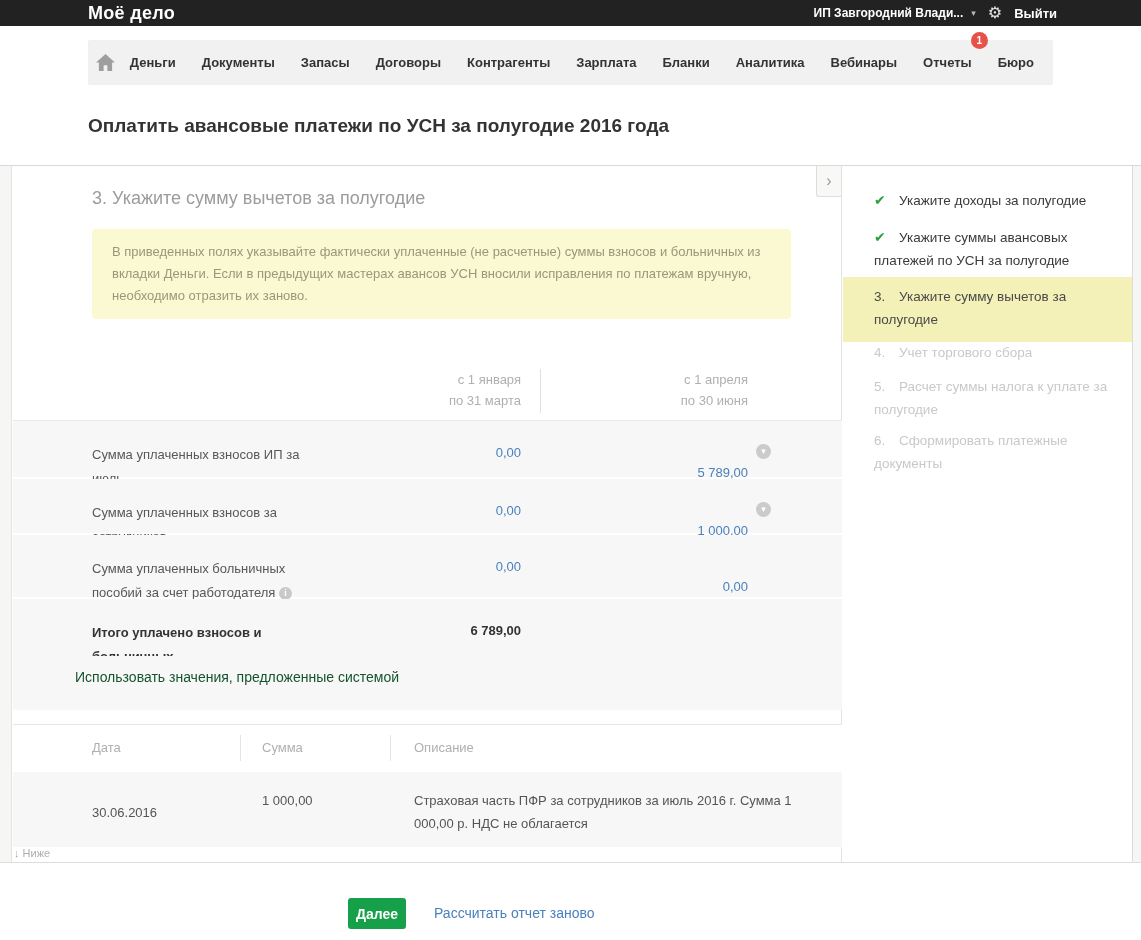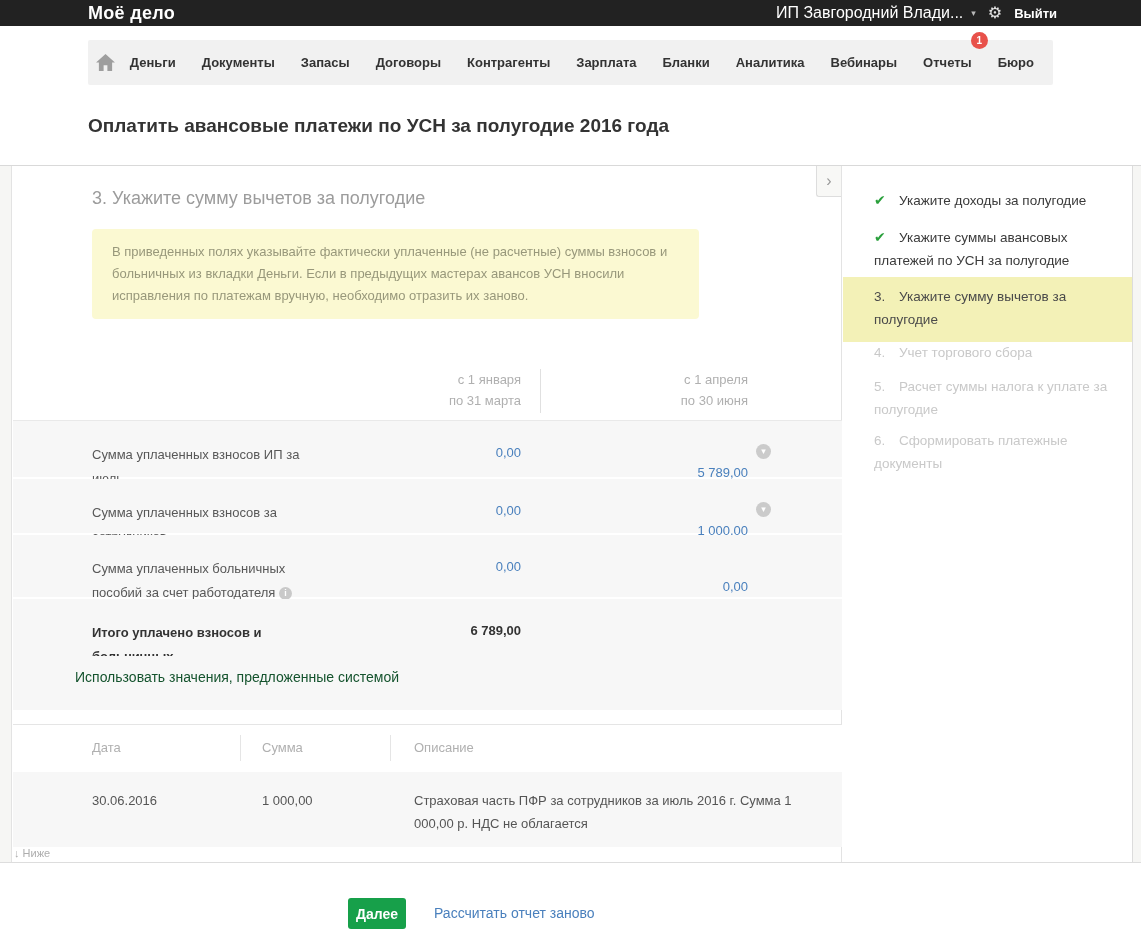--- a/index.html
+++ b/index.html
@@ -5,21 +5,21 @@
   * { margin:0; padding:0; box-sizing:border-box; }
   html,body { width:1141px; height:940px; }
   body { font-family:"Liberation Sans","DejaVu Sans",sans-serif; background:#ffffff; color:#333; }
   .screen { position:relative; width:1141px; height:940px; overflow:hidden; background:#fff; }
 
   
   .topbar { position:absolute; left:0; top:0; width:1141px; height:26px; background:#222222;
             display:flex; align-items:center; justify-content:space-between; padding:0 84px 0 88px; }
   .logo { color:#fff; font-size:18px; font-weight:bold; letter-spacing:.3px; cursor:pointer; }
   .topbar-right { display:flex; align-items:center; gap:12px; }
-  .tb-user { color:#fff; font-size:16px; font-weight:normal; cursor:pointer; }
+  .tb-user { color:#fff; font-size:12px; font-weight:bold; cursor:pointer; }
   .tb-caret { color:#b9b9b9; font-size:9px; cursor:pointer; margin-left:-4px; }
   .tb-gear { color:#e3e3e3; font-size:16px; line-height:16px; cursor:pointer; }
   .tb-logout { color:#fff; font-size:13px; font-weight:bold; cursor:pointer; }
 
   
   .navbar { position:absolute; left:88px; top:40px; width:965px; height:45px; background:#f1f1f1;
             border-radius:2px; display:flex; align-items:center; padding:0 6px; }
   .nav-home { display:flex; align-items:center; justify-content:center; width:40px; height:45px; cursor:pointer; }
   .nav-item { position:relative; font-size:13px; font-weight:bold; color:#333; text-decoration:none;
               padding:0 13px; line-height:45px; cursor:pointer; white-space:nowrap; }
@@ -38,21 +38,21 @@
   .strip-right { position:absolute; left:1132px; top:0; width:9px; height:100%; background:#f6f6f4;
                  border-left:1px solid #dcdcdc; }
 
   
   .card { position:absolute; left:13px; top:0; width:829px; height:100%; background:#fff;
           border-right:1px solid #e3e3e3; }
   .collapse-btn { position:absolute; right:0; top:0; width:25px; height:31px; background:#f8f8f6;
                   border:1px solid #ddd; border-top:none; border-right:none; border-radius:0 0 0 3px;
                   color:#999; font-size:16px; line-height:26px; text-align:center; cursor:pointer; }
   .step-heading { position:absolute; left:79px; top:22px; font-size:18px; font-weight:normal; color:#9c9c9c; }
-  .notice { position:absolute; left:79px; top:63px; width:607px; background:#fbf9d2; border-radius:4px;
+  .notice { position:absolute; left:79px; top:63px; width:699px; background:#fbf9d2; border-radius:4px;
             padding:12px 20px; font-size:13px; line-height:22px; color:#98987b; }
 
   
   .thead { position:absolute; left:0; top:190px; width:829px; height:65px; border-bottom:1px solid #e9e9e9; }
   .thead .hcol { position:absolute; top:13px; width:160px; text-align:right; font-size:13px;
                  line-height:21px; color:#b0b0b0; }
   .hcol.c1 { right:321px; }
   .hcol.c2 { right:94px; }
   .thead .vdiv { position:absolute; left:527px; top:13px; width:1px; height:44px; background:#e0e0e0; }
 
@@ -75,21 +75,21 @@
 
   
   .ptable { position:absolute; left:0; top:558px; width:829px; border-top:1px solid #e5e5e5; }
   .phead { position:relative; height:47px; background:#fff; }
   .phead .ph { position:absolute; top:15px; font-size:13px; color:#b0b0b0;text-align:right; }
   .ph.d { left:79px; } .ph.s { left:249px; } .ph.o { left:401px; }
   .phead .pvdiv { position:absolute; top:10px; width:1px; height:26px; background:#e5e5e5; }
   .pvdiv.p1 { left:227px; } .pvdiv.p2 { left:377px; }
   .prow { position:relative; height:75px; background:#f7f7f7; }
   .prow .pc { position:absolute; top:17px; font-size:13px; color:#555; line-height:23px; }
-  .pc.date { left:79px; } .pc.amount { left:249px; } .pc.descr { left:401px; width:398px; }
+  .pc.date { left:79px;margin-top:12px; } .pc.amount { left:249px; } .pc.descr { left:401px; width:398px; }
 
   .below-hint { position:absolute; left:14px; top:681px; font-size:11px; color:#adadad; cursor:pointer; z-index:5; }
 
   
   .sidebar { position:absolute; left:843px; top:0; width:289px; height:100%; background:#fff; }
   .step { position:absolute; left:0; width:289px; cursor:pointer; }
   .step-marker { position:absolute; left:31px; top:0; font-size:13.5px; line-height:23px; }
   .step-label { display:block; margin-left:31px; margin-right:12px; text-indent:25px;
                 font-size:13.5px; line-height:23px; }
   .step.done .step-marker { color:#2aa03c; font-size:14px; font-weight:bold; }

